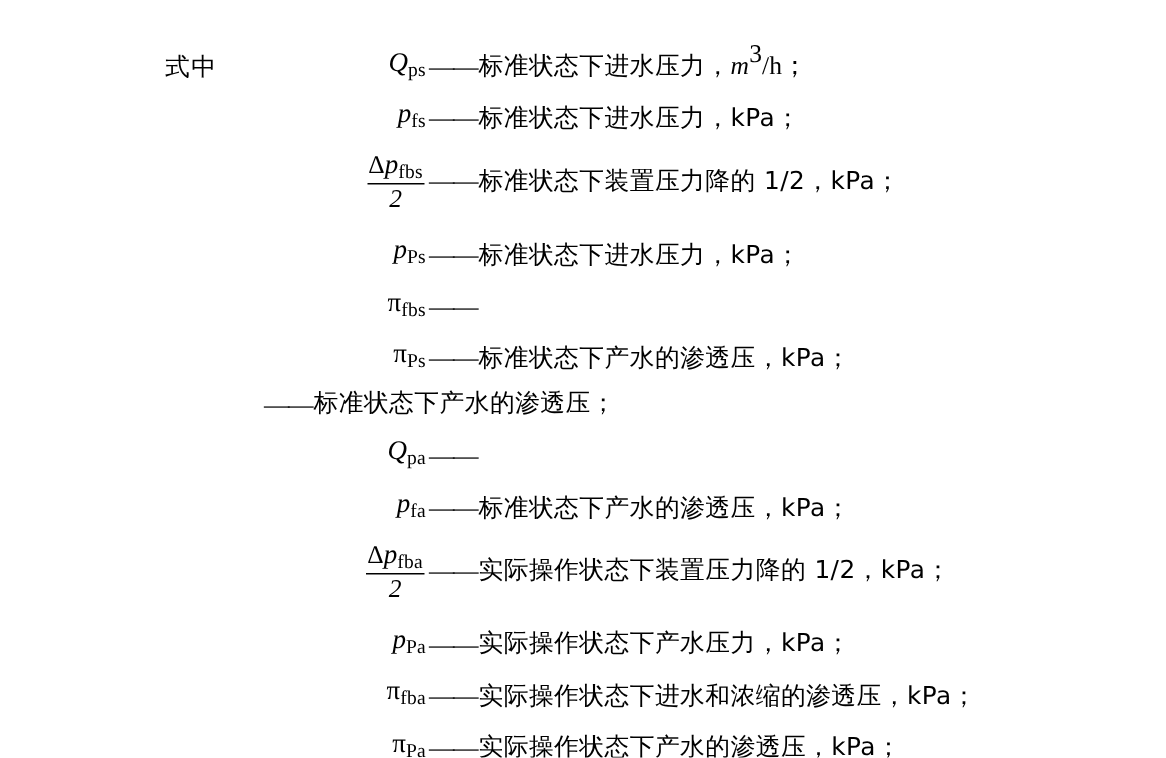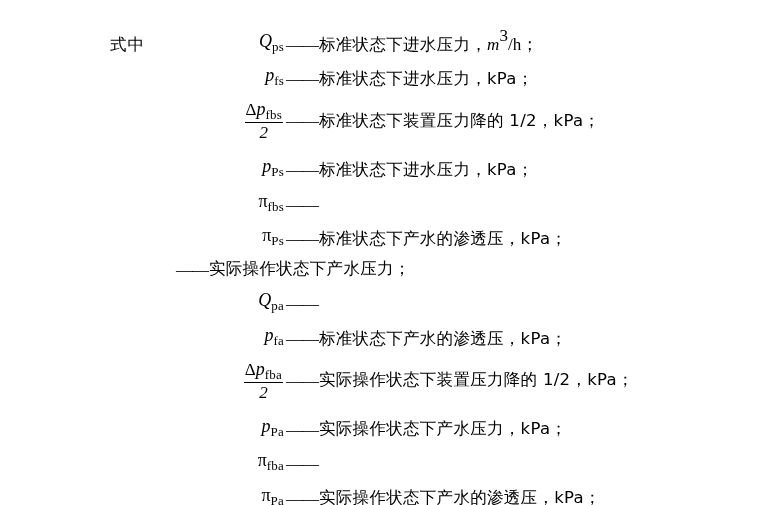--- a/index.html
+++ b/index.html
@@ -159,21 +159,21 @@
       </div>
       <div class="def-row">
         <div class="lead"></div>
         <div class="sym-cell"><span class="sym sym-up">π</span><span class="sub">Ps</span></div>
         <div class="dash">——</div>
         <div class="txt"><span>标准状态下产水的渗透压，kPa；</span></div>
       </div>
       <div class="def-row">
         <div class="lead"></div>
         <div class="dash">——</div>
-        <div class="txt"><span>实际操作状态下产水压力；</span></div>
+        <div class="txt"><span>标准状态下产水的渗透压；</span></div>
       </div>
       <div class="def-row">
         <div class="lead"></div>
         <div class="sym-cell"><span class="sym">Q</span><span class="sub">pa</span></div>
         <div class="dash">——</div>
       </div>
       <div class="def-row">
         <div class="lead"></div>
         <div class="sym-cell"><span class="sym">p</span><span class="sub">fa</span></div>
         <div class="dash">——</div>
@@ -188,20 +188,21 @@
       <div class="def-row">
         <div class="lead"></div>
         <div class="sym-cell"><span class="sym">p</span><span class="sub">Pa</span></div>
         <div class="dash">——</div>
         <div class="txt"><span>实际操作状态下产水压力，kPa；</span></div>
       </div>
       <div class="def-row">
         <div class="lead"></div>
         <div class="sym-cell"><span class="sym sym-up">π</span><span class="sub">fba</span></div>
         <div class="dash">——</div>
+        <div class="txt"><span>实际操作状态下进水和浓缩的渗透压，kPa；</span></div>
       </div>
       <div class="def-row">
         <div class="lead"></div>
         <div class="sym-cell"><span class="sym sym-up">π</span><span class="sub">Pa</span></div>
         <div class="dash">——</div>
         <div class="txt"><span>实际操作状态下产水的渗透压，kPa；</span></div>
       </div>
     </div>
 </div>
 

